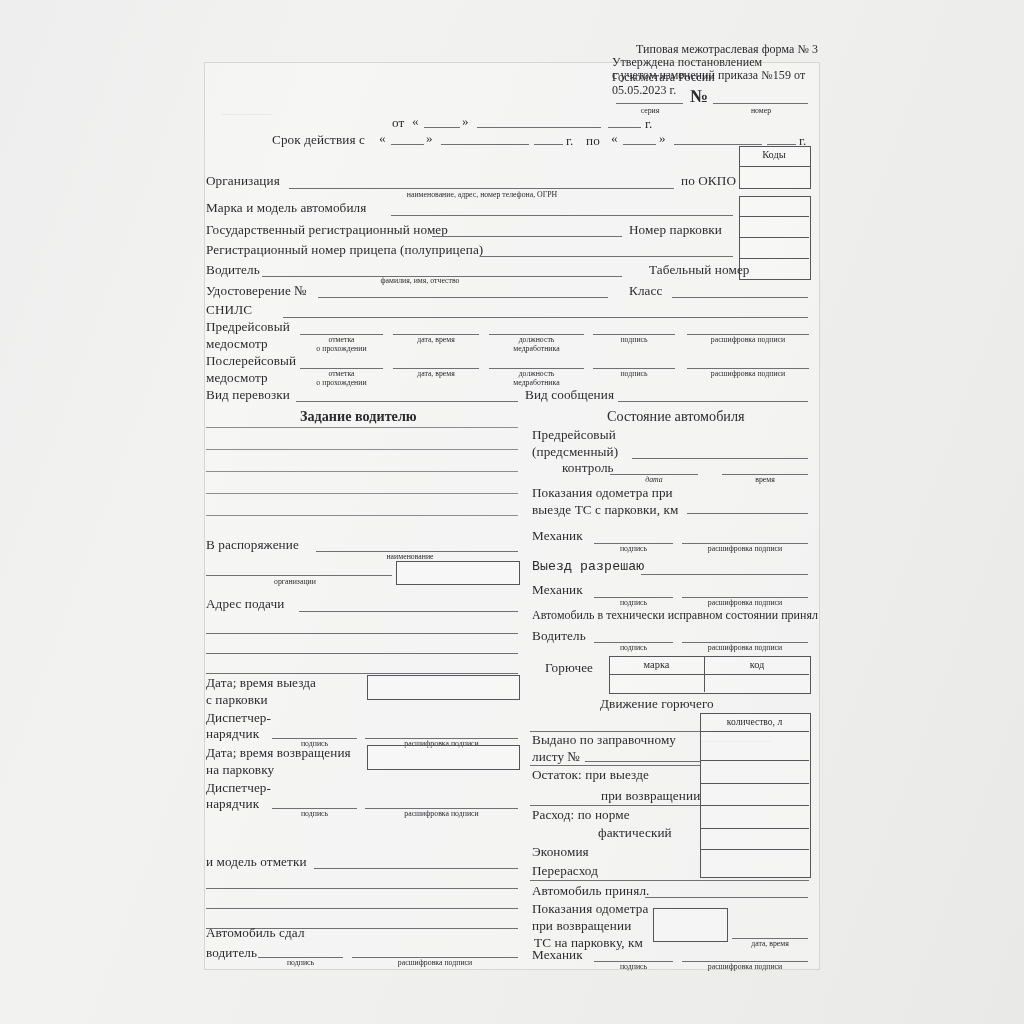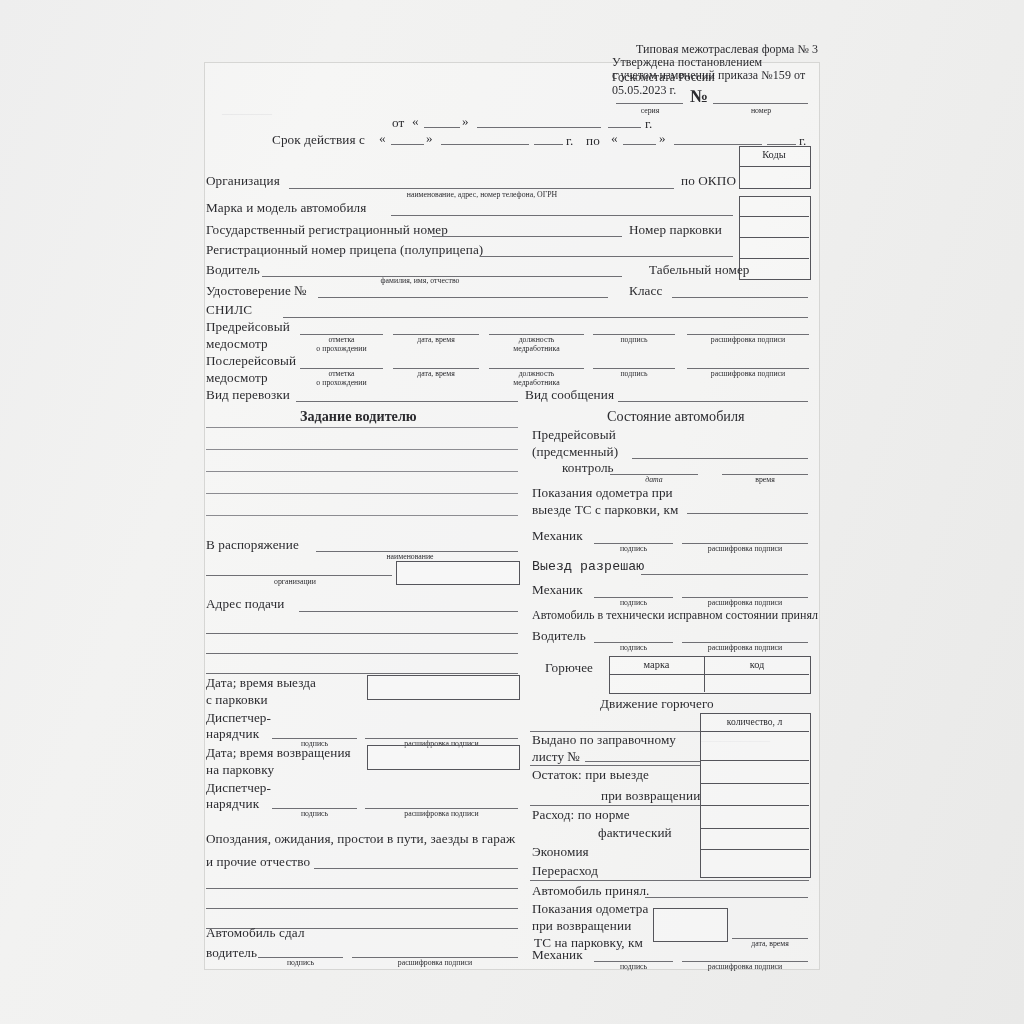--- a/index.html
+++ b/index.html
@@ -203,22 +203,21 @@
     <div class="abs t" style="left:206px;top:763px;">на парковку</div>
     <div class="bx" style="left:367px;top:745px;width:151px;height:23px;"></div>
 
     <div class="abs t" style="left:206px;top:781px;">Диспетчер-</div>
     <div class="abs t" style="left:206px;top:797px;">нарядчик</div>
     <div class="ln" style="left:272px;top:808px;width:85px;"></div>
     <div class="ln" style="left:365px;top:808px;width:153px;"></div>
     <div class="abs smallcap" style="left:272px;top:809px;width:85px;">подпись</div>
     <div class="abs smallcap" style="left:365px;top:809px;width:153px;">расшифровка подписи</div>
 
-    <div class="abs t" style="left:206px;top:832px;">Опоздания, ожидания, простои в пути, заезды в гараж</div>
-    <div class="abs t" style="left:206px;top:855px;">и прочие отчество</div>
+    <div class="abs t" style="left:206px;top:855px;">и модель отметки</div>
     <div class="ln" style="left:314px;top:868px;width:204px;"></div>
     <div class="ln" style="left:206px;top:888px;width:312px;"></div>
     <div class="ln" style="left:206px;top:908px;width:312px;"></div>
     <div class="ln" style="left:206px;top:928px;width:312px;"></div>
 
     <div class="abs t" style="left:206px;top:926px;">Автомобиль сдал</div>
     <div class="abs t" style="left:206px;top:946px;">водитель</div>
     <div class="ln" style="left:258px;top:957px;width:85px;"></div>
     <div class="ln" style="left:352px;top:957px;width:166px;"></div>
     <div class="abs smallcap" style="left:258px;top:958px;width:85px;">подпись</div>

